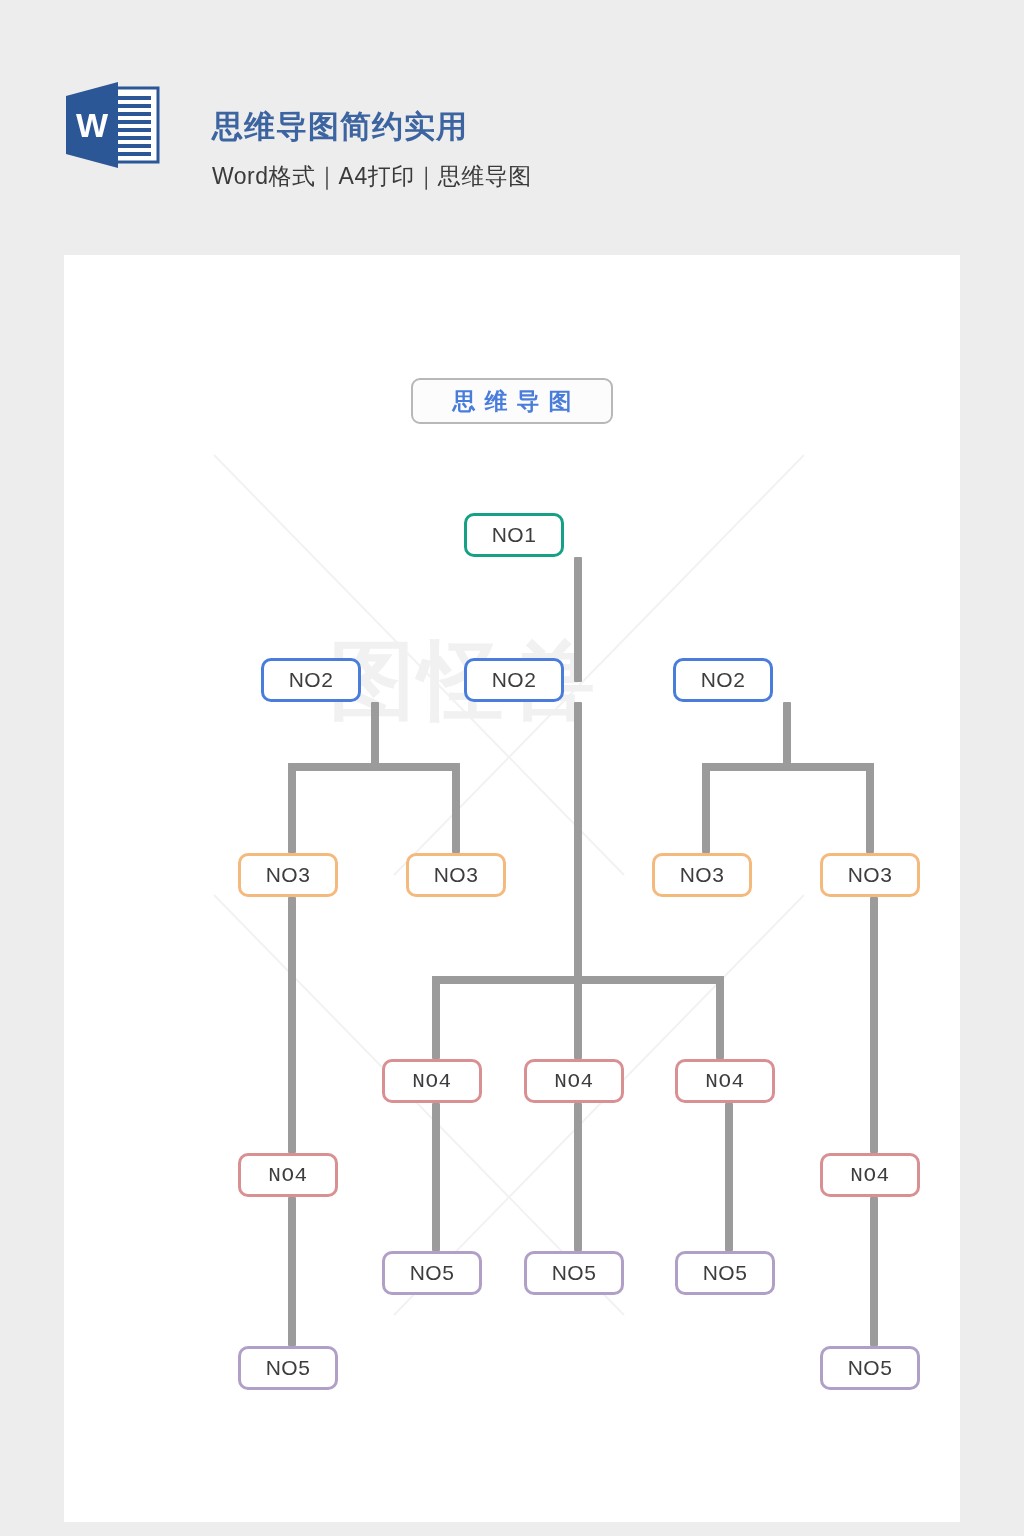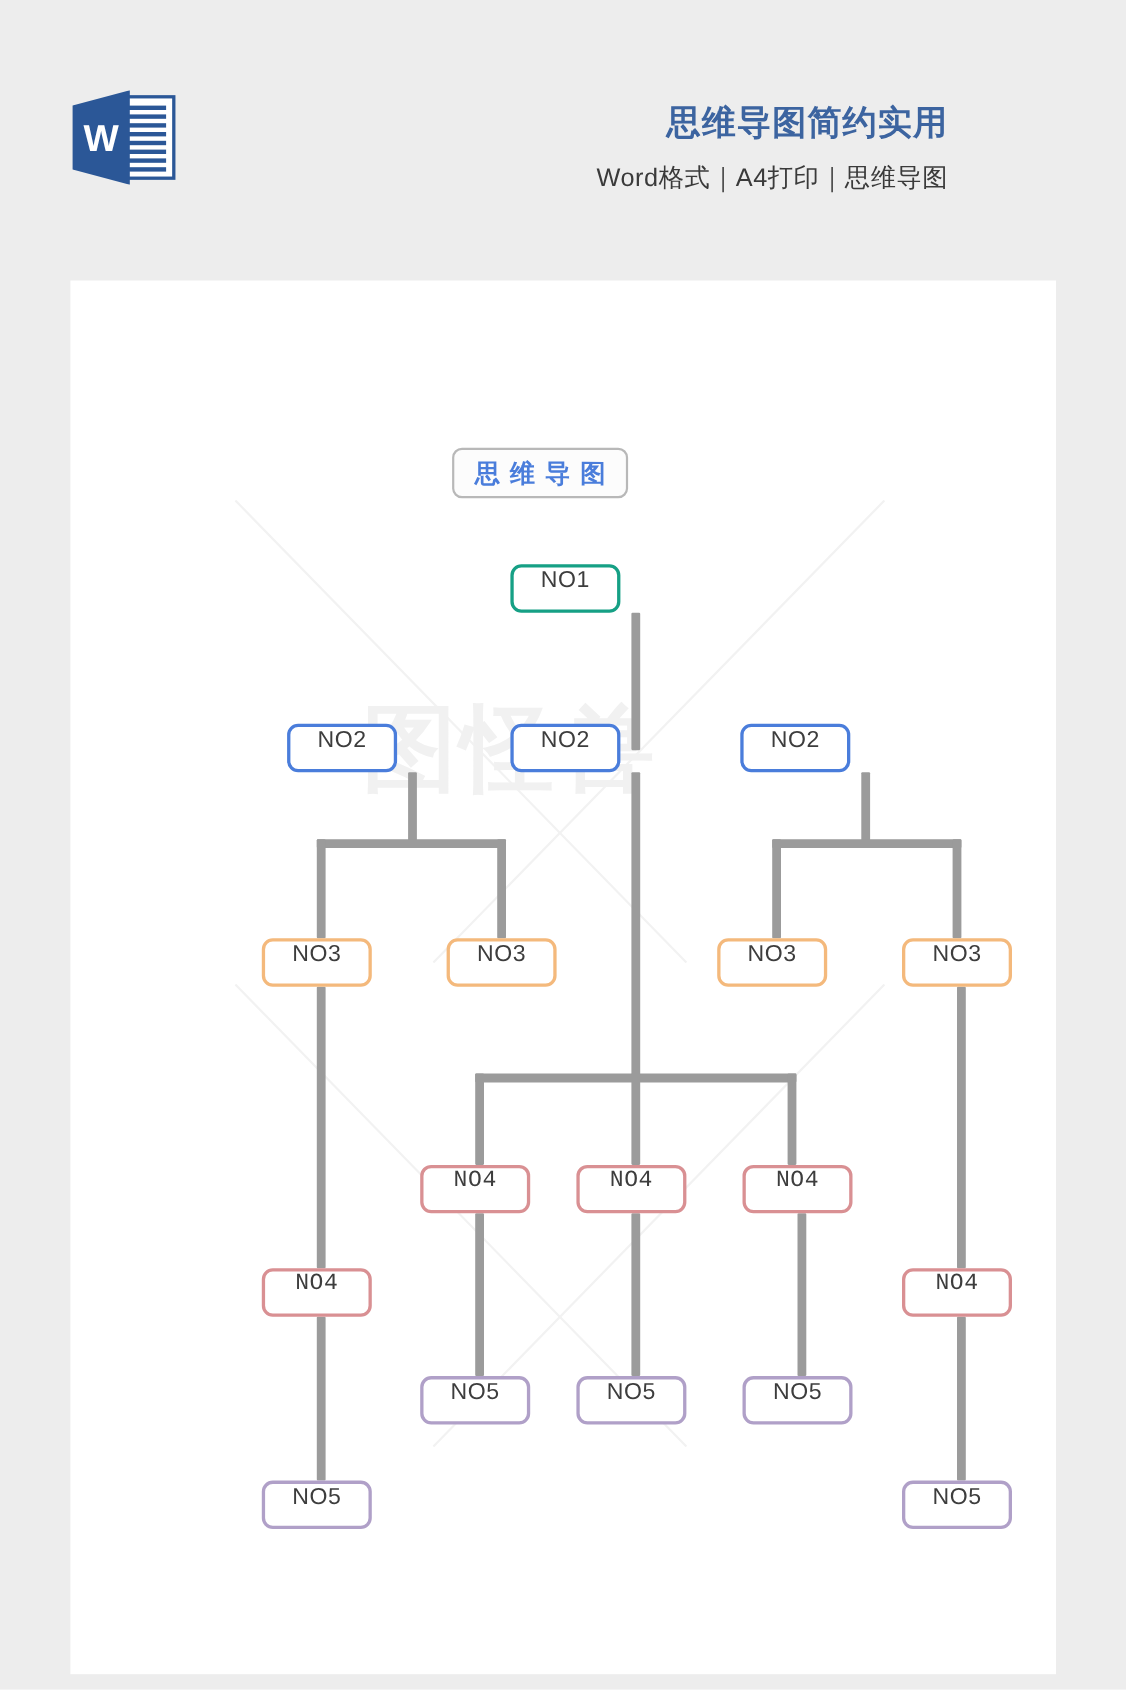--- a/index.html
+++ b/index.html
@@ -28,23 +28,23 @@
     left: 62px;
     top: 82px;
     width: 102px;
     height: 86px;
   }
   #word-logo svg { display: block; }
 
   #header-text {
     position: absolute;
     left: 212px;
-    top: 90px;
+    top: 105px;
     width: 650px;
-    text-align: right;
+    text-align: left;
   }
   #main-title {
     font-size: 31px;
     font-weight: bold;
     color: #3c64a0;
     letter-spacing: 1px;
     line-height: 44px;
     white-space: nowrap;
   }
   #sub-title {
@@ -75,30 +75,29 @@
     height: 1267px;
     pointer-events: none;
   }
   #watermark svg { display: block; }
 
   
   #diagram-title-box {
     position: absolute;
     left: 347px;
     top: 123px;
-    width: 160px;
+    width: 202px;
     height: 46px;
     border: 2px solid #b8b8b8;
     border-radius: 9px;
     background: #fcfcfc;
     box-sizing: border-box;
     display: flex;
     align-items: center;
     justify-content: center;
-    margin-top: 29px;
   }
   #diagram-title-text {
     font-size: 23px;
     font-weight: bold;
     color: #4a7ddb;
     letter-spacing: 9px;
     text-indent: 9px;
     line-height: 23px;
   }
 
@@ -113,20 +112,21 @@
   
   .node {
     position: absolute;
     width: 100px;
     height: 44px;
     box-sizing: border-box;
     border: 3px solid #999;
     border-radius: 10px;
     background: #ffffff;
     display: flex;
+    align-items: center;
     justify-content: center;
     font-size: 21px;
     color: #3d3d3d;
     letter-spacing: 0.5px;
   }
   .lvl1 { border-color: #16a085; }
   .lvl2 { border-color: #4a7ddb; }
   .lvl3 { border-color: #f4b97c; }
   .lvl4 { border-color: #d99093; font-family: Liberation Mono, monospace; }
   .lvl5 { border-color: #b0a0c8; }

